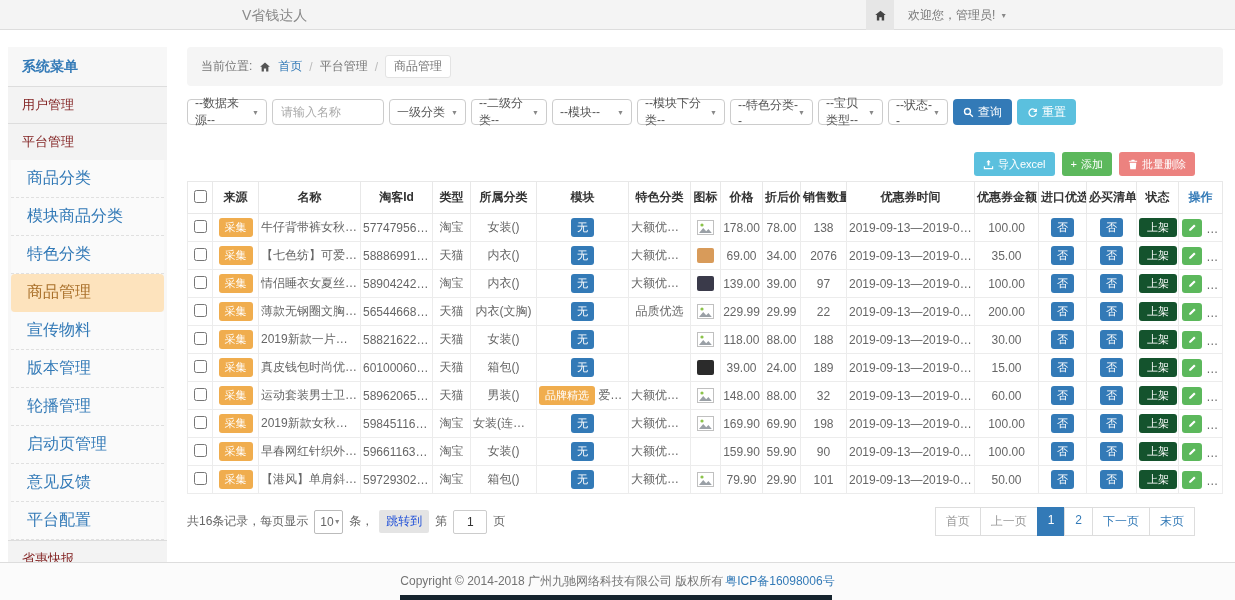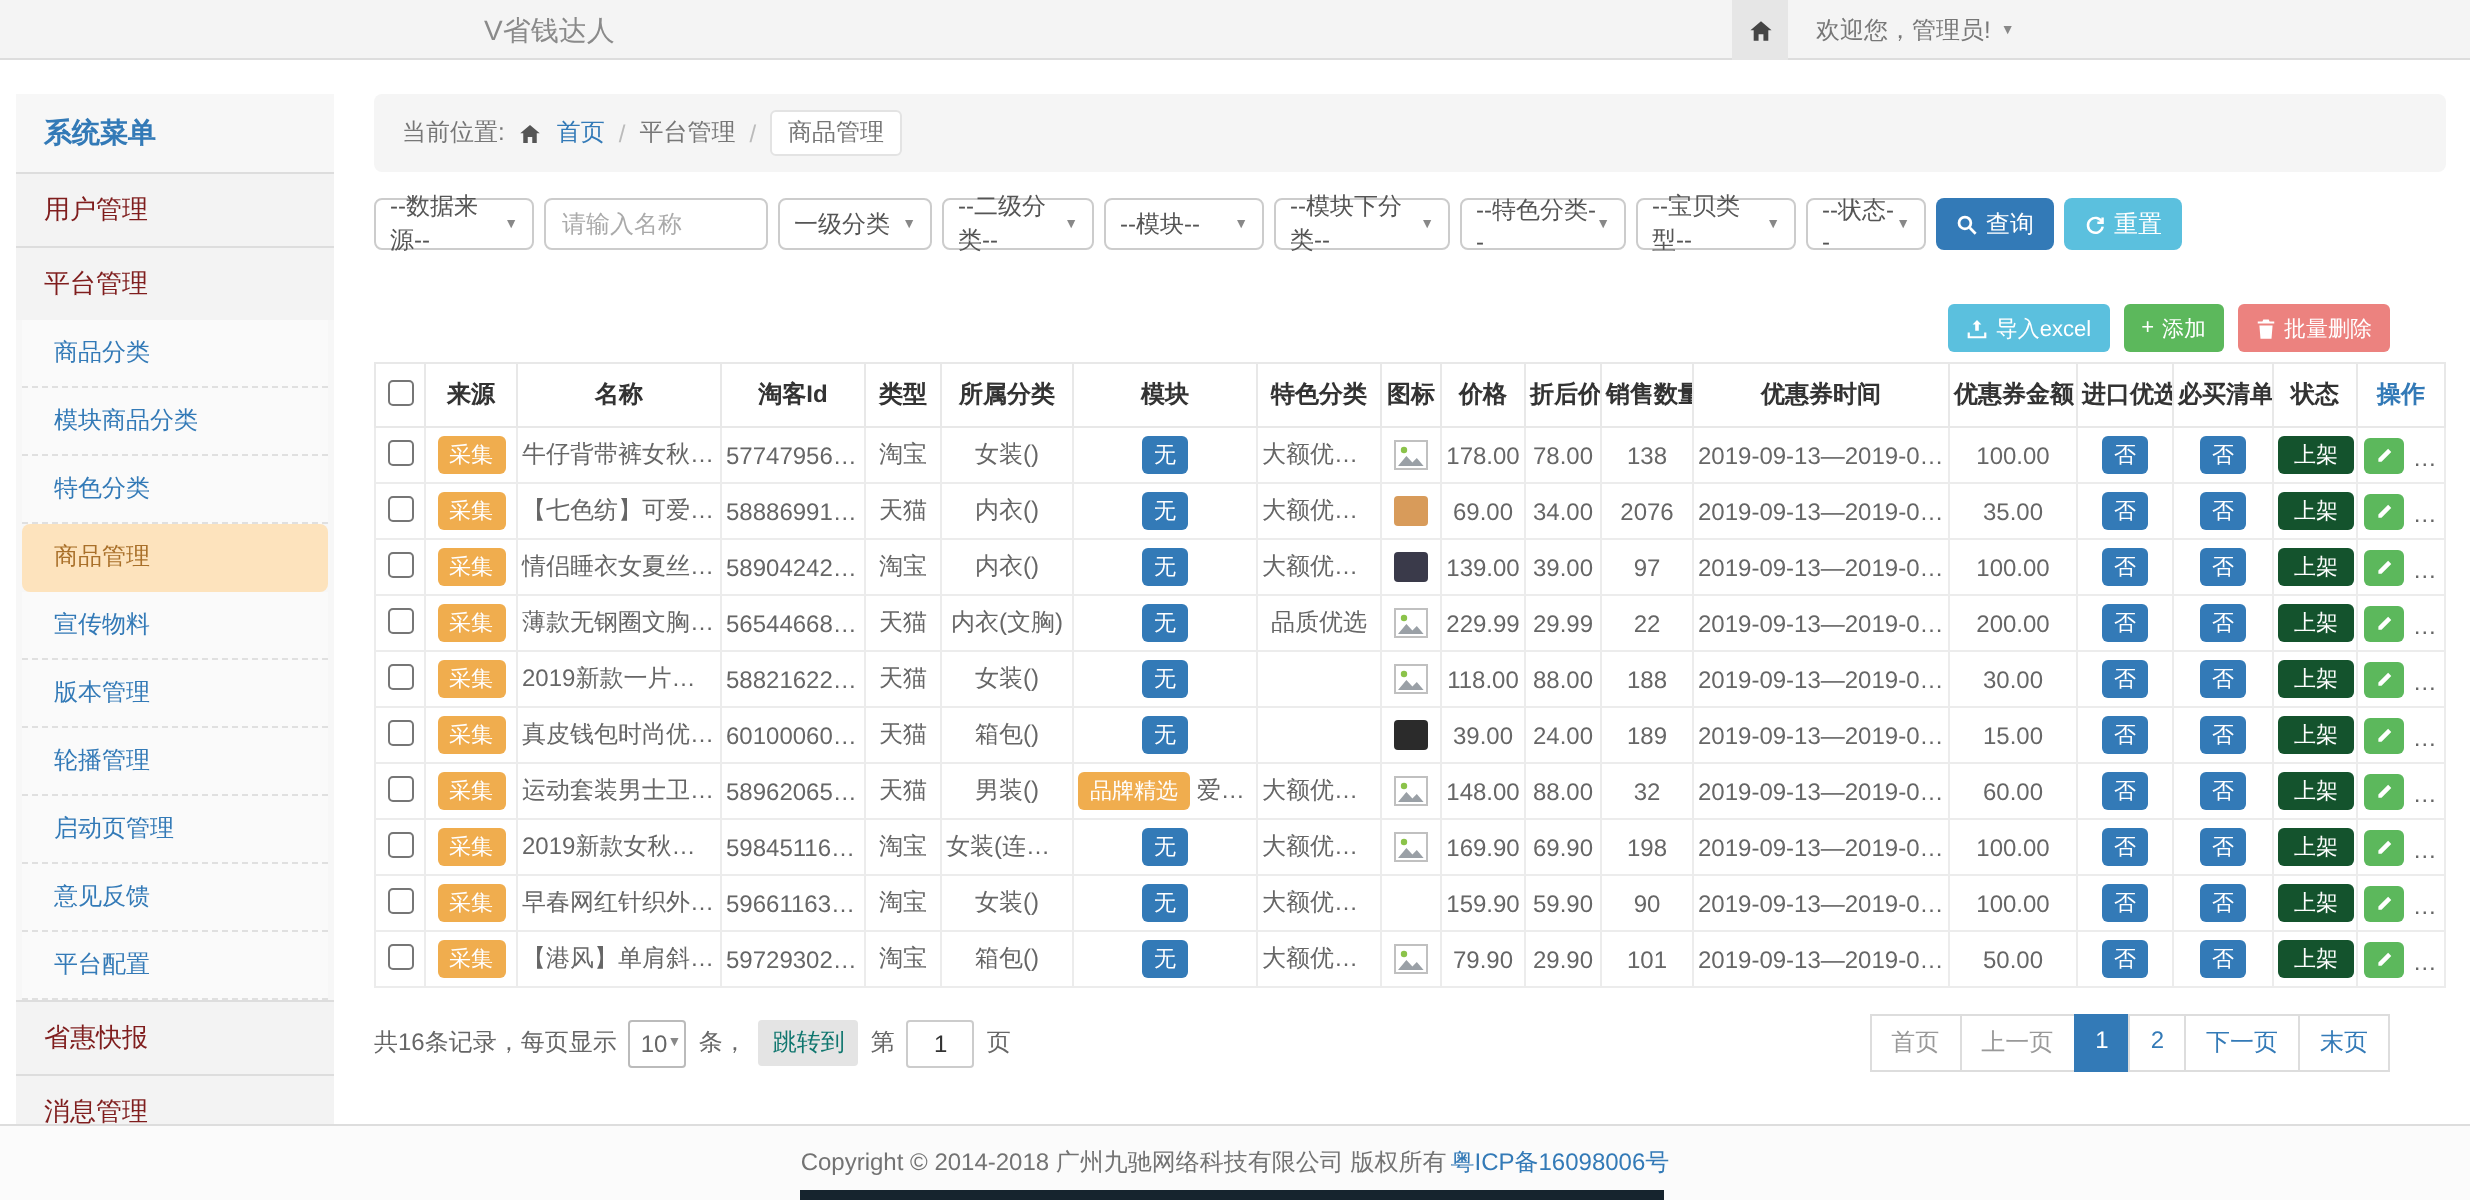--- a/index.html
+++ b/index.html
@@ -16,21 +16,21 @@
   .caret { font-size:7px; color:#888; }
 
   
   .page { display:flex; align-items:flex-start; }
   .sidebar { width:183px; margin:17px 0 0 8px; background:#f7f7f7; }
   .main { flex:1; margin:17px 12px 0 20px; }
 
   
   .side-title { padding:11px 14px 10px; color:#337ab7; font-weight:bold; font-size:14px; }
   .nav-top { font-size:13px; color:#7f1d1d; padding:9px 14px; border-top:1px solid #ddd; background:#f3f3f3; cursor:pointer; }
-  .nav-sub { font-size:12px; color:#337ab7; padding:8px 16px; margin:0 3px; background:#fafafa;
+  .nav-sub { font-size:16px; color:#337ab7; padding:8px 16px; margin:0 3px; background:#fafafa;
     border-bottom:1px dashed #e0e0e0; cursor:pointer; }
   .nav-sub.active { background:#fde3bd; border-radius:4px; color:#a9702a; border-bottom-color:transparent; }
 
   
   .breadcrumb { display:flex; align-items:center; gap:7px; background:#f5f5f5; border-radius:4px;
     padding:8px 14px; font-size:12px; color:#777; }
   .breadcrumb .home-link { color:#337ab7; cursor:pointer; }
   .crumb-sep { color:#bbb; }
   .crumb-current { background:#fff; border:1px solid #e3e3e3; border-radius:3px; padding:2px 8px; }
 
@@ -67,21 +67,21 @@
     border:none; border-radius:3px; cursor:pointer; margin:0 1px; }
   .op-edit { background:#5cb85c; }
   .op-del { background:#d9534f; }
   .thumb { display:inline-block; width:17px; height:15px; border-radius:2px; vertical-align:middle; }
 
   
   .pager { display:flex; justify-content:space-between; align-items:center; margin-top:13px; font-size:12px; color:#666; }
   .pager-left { display:flex; align-items:center; gap:6px; }
   .pp-select { height:24px; width:29px; border:1px solid #bbb; border-radius:2px; background:#fff;
     display:inline-flex; align-items:center; justify-content:space-between; padding:0 5px; cursor:pointer; }
-  .jump-chip { background:#e4e4e4; color:#0f766e; padding:3px 7px; border-radius:2px; cursor:pointer; }
+  .jump-chip { background:#e4e4e4; color:#1d4ed8; padding:3px 7px; border-radius:2px; cursor:pointer; }
   .jump-input { width:34px; height:24px; border:1px solid #ccc; border-radius:2px; text-align:center; font-size:12px; color:#333; }
   .pages { display:flex; margin-right:28px; }
   .page-btn { border:1px solid #ddd; padding:5px 10px; color:#337ab7; background:#fff; cursor:pointer;
     margin-left:-1px; text-decoration:none; }
   .page-btn.muted { color:#999; }
   .page-btn.active { background:#337ab7; border-color:#337ab7; color:#fff; }
 
   
   .footer { position:absolute; left:0; right:0; bottom:0; height:38px; border-top:1px solid #ddd;
     background:#fbfbfb; display:flex; align-items:center; justify-content:center; gap:2px;
@@ -174,21 +174,21 @@
           <span class="caret">▼</span>
       </div>
       <div class="sel" style="width:88px">
         <span>--模块下分类--</span>
           <span class="caret">▼</span>
       </div>
       <div class="sel" style="width:83px">
         <span>--特色分类--</span>
           <span class="caret">▼</span>
       </div>
-      <div class="sel" style="width:80px">
+      <div class="sel" style="width:65px">
         <span>--宝贝类型--</span>
           <span class="caret">▼</span>
       </div>
       <div class="sel" style="width:60px">
         <span>--状态--</span>
           <span class="caret">▼</span>
       </div>
       <button class="btn btn-primary">
         <span>
             <svg width="11" height="11" viewBox="0 0 16 16">

